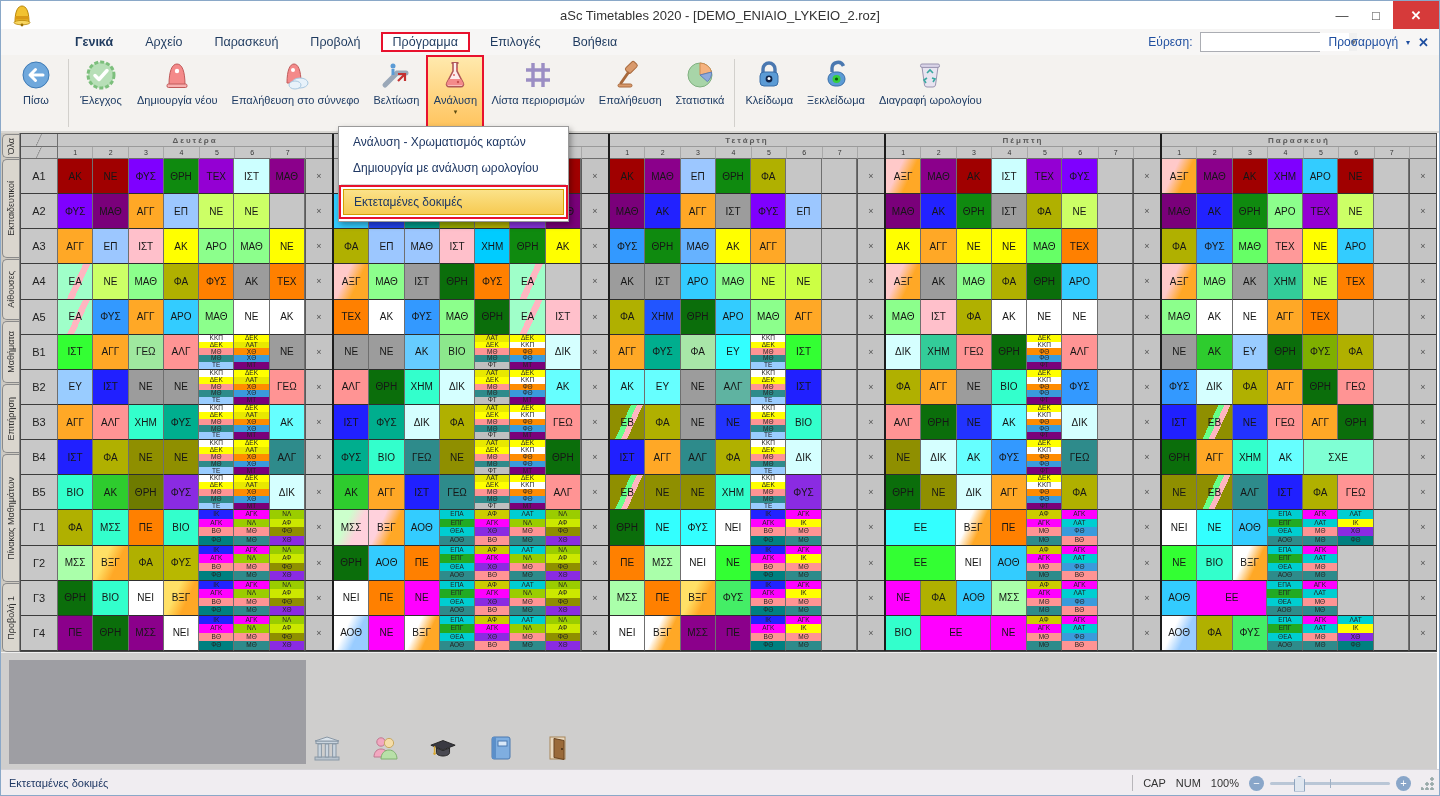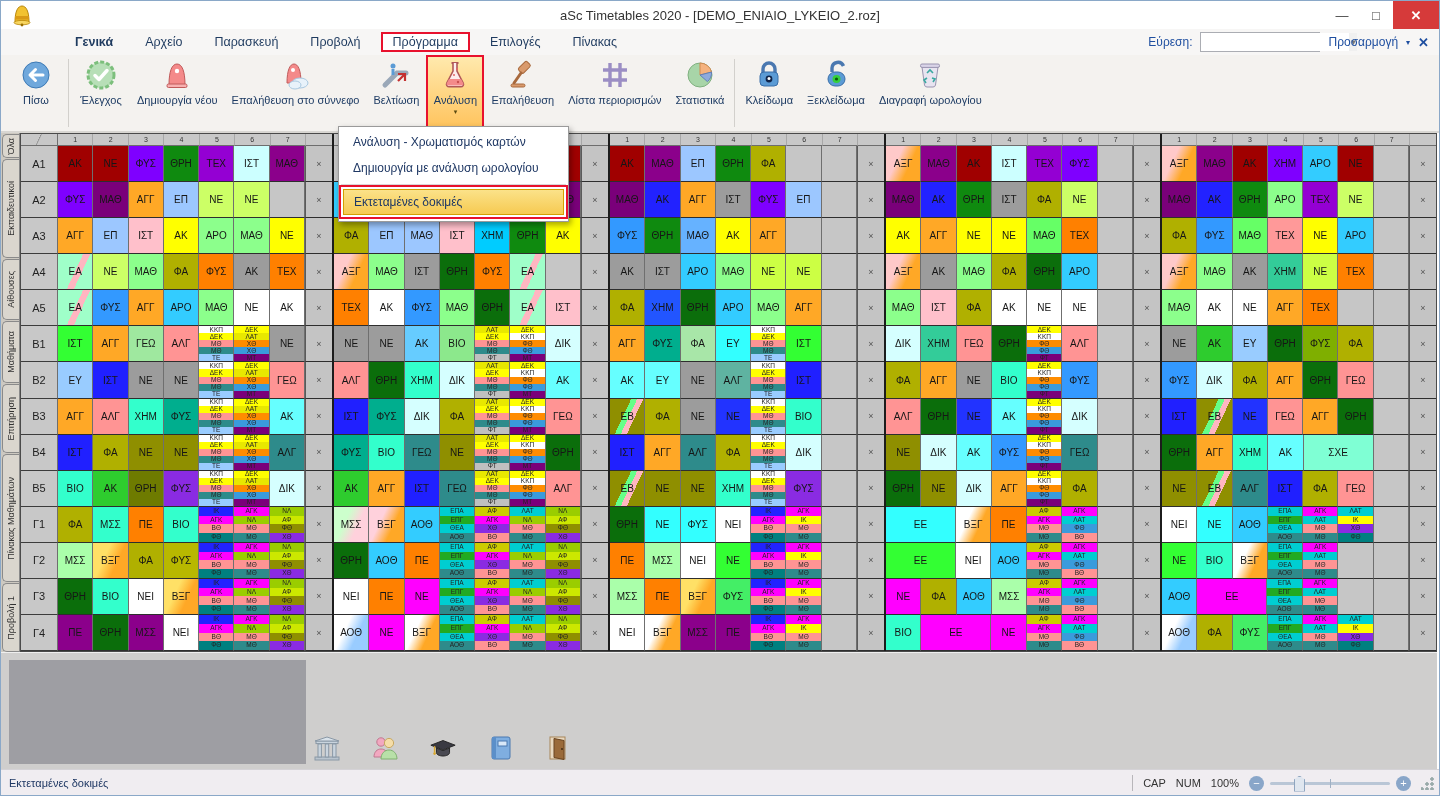--- a/index.html
+++ b/index.html
@@ -115,21 +115,21 @@
 </div>
 
 <div class="menubar">
   <div class="mtabs">
       <div class="mtab bold">Γενικά</div>
       <div class="mtab">Αρχείο</div>
       <div class="mtab">Παρασκευή</div>
       <div class="mtab">Προβολή</div>
       <div class="mtab active">Πρόγραμμα</div>
       <div class="mtab">Επιλογές</div>
-      <div class="mtab">Πίνακας</div>
+      <div class="mtab">Βοήθεια</div>
     </div>
   <div class="searcharea">
     <span class="searchlabel">Εύρεση:</span>
     <div class="searchbox">
       <input class="searchinput" value="" style="">
       <div class="searcharrow">▼</div>
     </div>
     <span class="customize">Προσαρμογή</span>
     <span class="caret">▾</span>
     <span class="searchclose">✕</span>
@@ -198,36 +198,36 @@
           <circle cx="15" cy="16" r="1" fill="#E06666"></circle>
           <circle cx="19" cy="23" r="1.2" fill="#C85050"></circle>
         </svg>
       </div>
       <div class="rlabel">Ανάλυση</div>
       <div class="dcaret">▾</div>
     </div>
     <div class="rbtn">
       <div class="ricon">
         <svg width="32" height="32" viewBox="0 0 32 32">
+          <g stroke="#9B8EC4" stroke-width="3.4">
+            <path d="M11 4v24M21 4v24M4 11h24M4 21h24"></path>
+          </g>
+        </svg>
+      </div>
+      <div class="rlabel">Λίστα περιορισμών</div>
+    </div>
+    <div class="rbtn">
+      <div class="ricon">
+        <svg width="32" height="32" viewBox="0 0 32 32">
           <rect x="14" y="2" width="7" height="12" rx="2" transform="rotate(45 17 8)" fill="#D99A6C" stroke="#A8693C"></rect>
           <path d="M14 14L7 24" stroke="#A8693C" stroke-width="3" stroke-linecap="round"></path>
           <rect x="4" y="25" width="14" height="3" rx="1.5" fill="#D99A6C" stroke="#A8693C"></rect>
         </svg>
       </div>
       <div class="rlabel">Επαλήθευση</div>
-    </div>
-    <div class="rbtn">
-      <div class="ricon">
-        <svg width="32" height="32" viewBox="0 0 32 32">
-          <g stroke="#9B8EC4" stroke-width="3.4">
-            <path d="M11 4v24M21 4v24M4 11h24M4 21h24"></path>
-          </g>
-        </svg>
-      </div>
-      <div class="rlabel">Λίστα περιορισμών</div>
     </div>
     <div class="rbtn">
       <div class="ricon">
         <svg width="32" height="32" viewBox="0 0 32 32">
           <circle cx="16" cy="16" r="12" fill="#A8D5A8" stroke="#80B080"></circle>
           <path d="M16 16V4a12 12 0 0 1 11.6 9z" fill="#F5B27E" stroke="#D08A50"></path>
           <path d="M16 16l11.6-3a12 12 0 0 1-4.2 9.6z" fill="#8FAADC" stroke="#6080B8"></path>
         </svg>
       </div>
       <div class="rlabel">Στατιστικά</div>
@@ -285,20 +285,38 @@
         <span>Επιτήρηση</span>
       </div>
       <div class="sidetab" style="flex-grow: 17;">
         <span>Πίνακας Μαθημάτων</span>
       </div>
       <div class="sidetab" style="flex-grow: 9;">
         <span>Προβολή 1</span>
       </div>
     </div>
   <div class="gtable">
+      <div class="g-row g-dayhdr">
+        <div class="labcol corner"></div>
+        <div class="dayblk">
+          <div class="daynamecell">Δευτέρα</div>
+        </div>
+        <div class="dayblk">
+          <div class="daynamecell">Τρίτη</div>
+        </div>
+        <div class="dayblk">
+          <div class="daynamecell">Τετάρτη</div>
+        </div>
+        <div class="dayblk">
+          <div class="daynamecell">Πέμπτη</div>
+        </div>
+        <div class="dayblk">
+          <div class="daynamecell">Παρασκευή</div>
+        </div>
+      </div>
       <div class="g-row g-perhdr">
         <div class="labcol corner"></div>
         <div class="dayblk">
           <div class="pcell">1</div>
           <div class="pcell">2</div>
           <div class="pcell">3</div>
           <div class="pcell">4</div>
           <div class="pcell">5</div>
           <div class="pcell">6</div>
           <div class="pcell">7</div>

